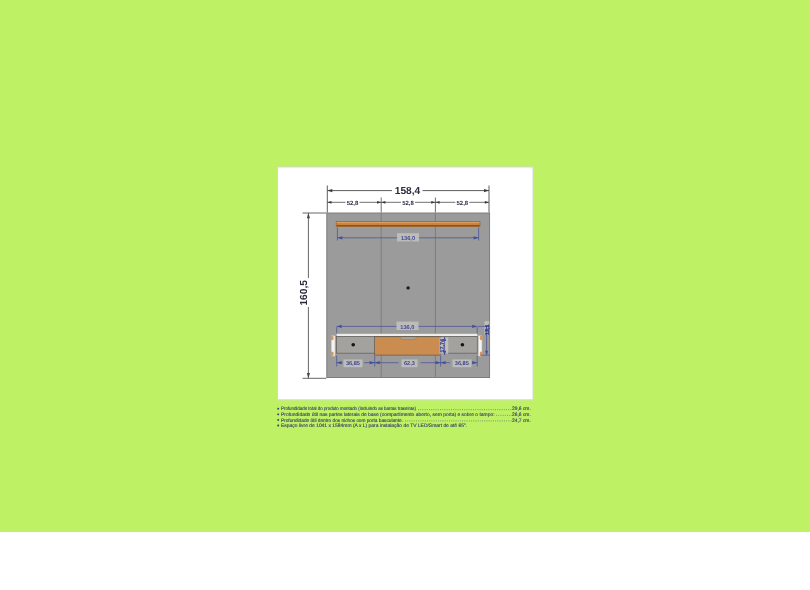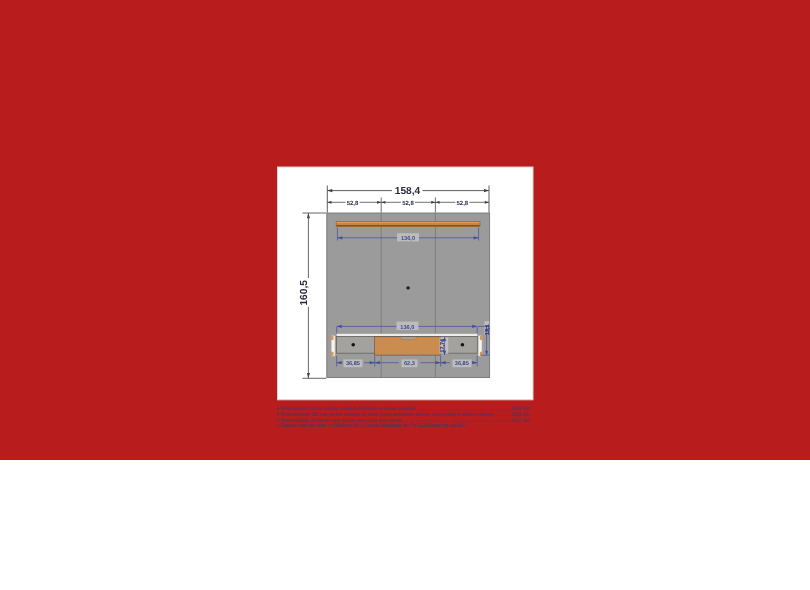--- a/index.html
+++ b/index.html
@@ -1,16 +1,16 @@
 <!DOCTYPE html>
 <html><head>
 <meta charset="utf-8">
 <style>
   html,body{margin:0;padding:0;background:#fff;}
-  #page{position:relative;width:810px;height:460px;background:#b91c1c;overflow:hidden;
+  #page{position:relative;width:810px;height:532px;background:#bef264;overflow:hidden;
         font-family:"Liberation Sans", sans-serif;}
   svg{position:absolute;left:0;top:0;}
   text{font-family:"Liberation Sans", sans-serif;}
 </style>
 </head>
 <body>
 <div id="page">
 <svg width="810" height="590" viewBox="0 0 810 590" text-rendering="geometricPrecision">
 
   <rect x="277.5" y="167" width="255.5" height="232.8" fill="#ffffff" stroke="#d6d6d6" stroke-width="1"></rect>

